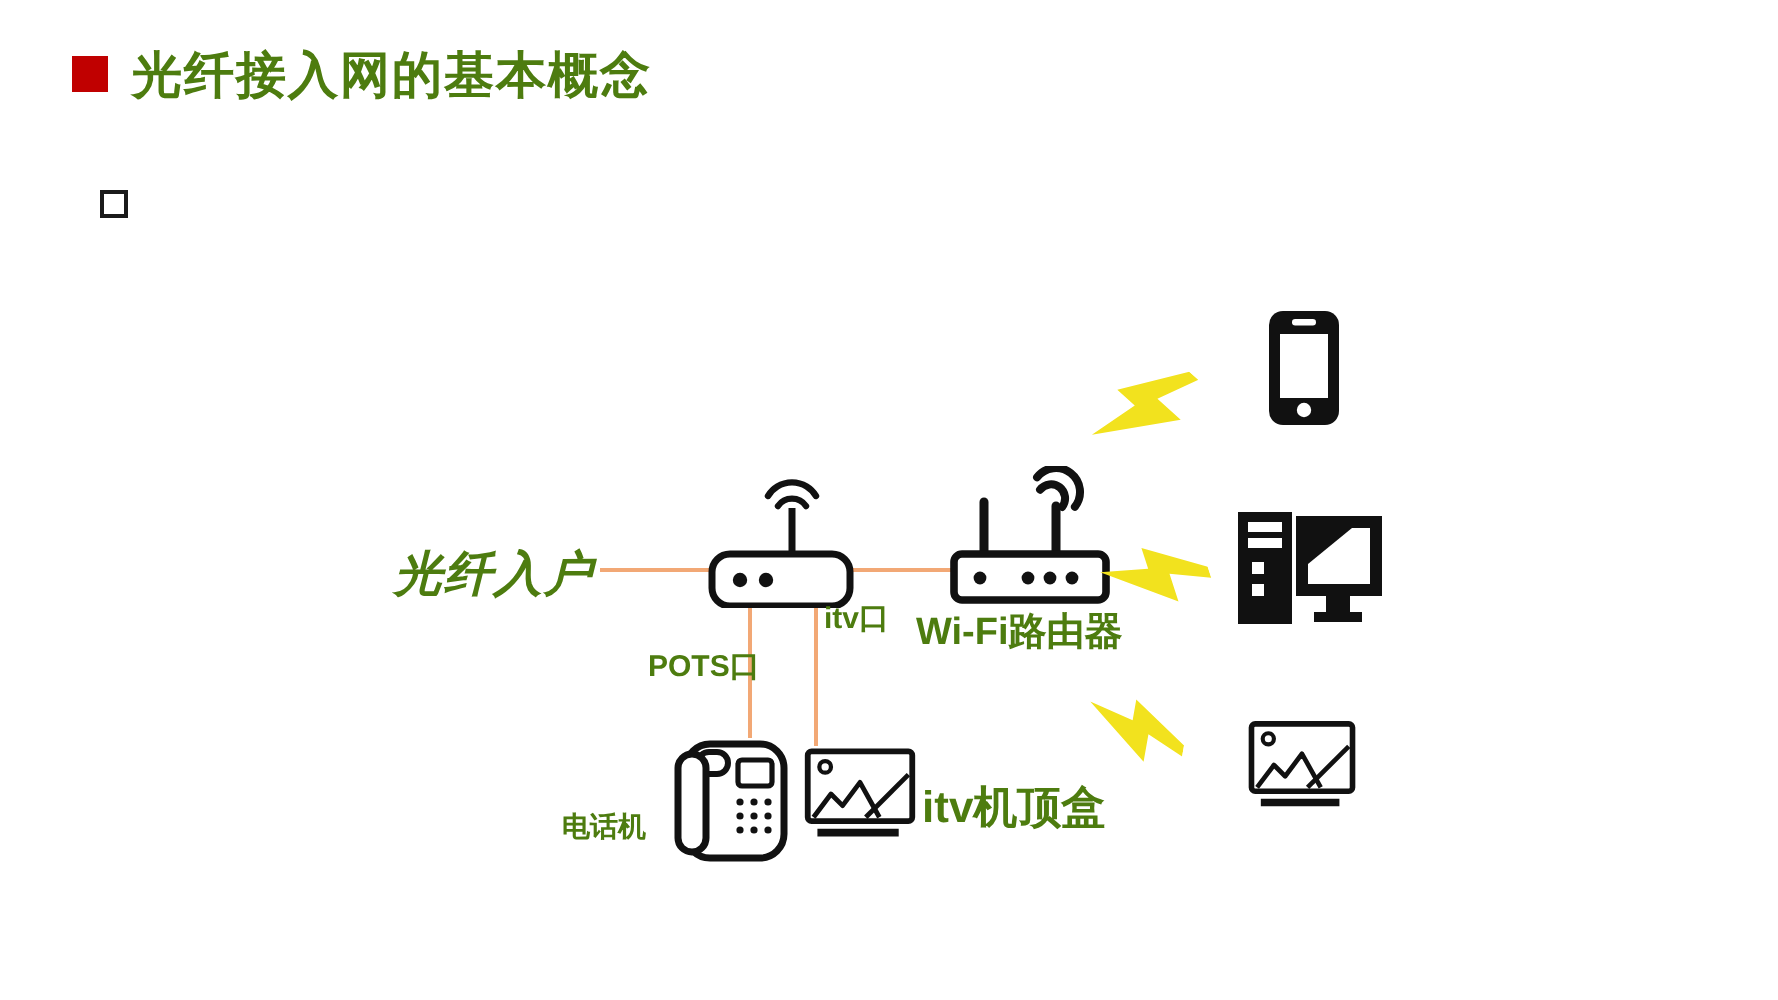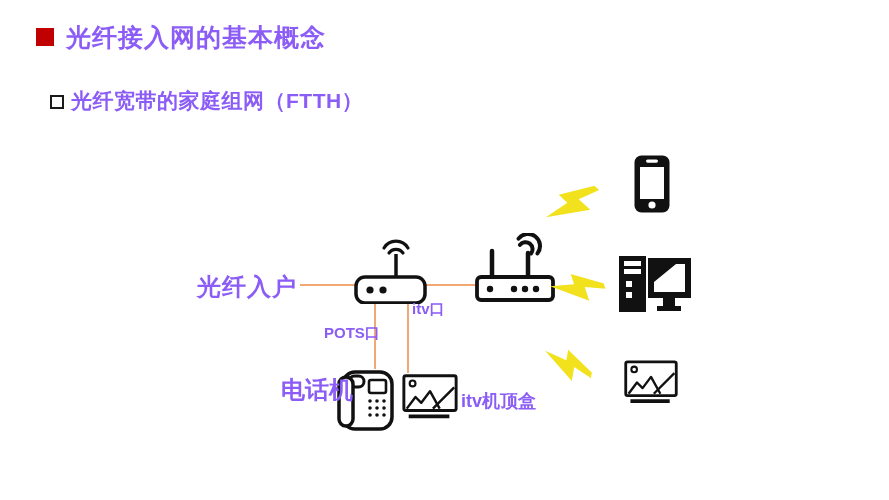--- a/index.html
+++ b/index.html
@@ -5,43 +5,43 @@
   html,body { margin:0; padding:0; }
   .canvas {
     position: relative;
     width: 889px; height: 500px;
     background: var(--background, #fff);
     font-family: "Liberation Sans", sans-serif;
     color: #111;
     overflow: hidden;
   }
   .abs { position: absolute; }
-  .label { font-weight: bold; white-space: nowrap; color:#8b5cf6; z-index: 3; }
+  .label { font-weight: bold; white-space: nowrap; color:#4d7c0f; z-index: 3; }
 
   
   .title-bullet {
     left: 36px; top: 28px; width: 18px; height: 18px;
     background: var(--title-bullet-red, #c00000);
     z-index: 2;
   }
   .page-title { left: 66px; top: 21px; font-size: 25px; letter-spacing: 1px; }
   .subtitle-bullet {
     left: 50px; top: 95px; width: 10px; height: 10px;
     border: 2.5px solid #1a1a1a; background: #fff; z-index: 2;
   }
   .page-subtitle { left: 71px; top: 87px; font-size: 21px; letter-spacing: 0.5px; }
 
   
-  .fiber-entry  { left: 197px; top: 271px; font-size: 24px; letter-spacing: 1px; }
+  .fiber-entry  { left: 197px; top: 271px; font-size: 24px; letter-spacing: 1px; font-style: italic; }
   .ont-label    { left: 337px; top: 219px; font-size: 19px; }
   .pots-label   { left: 324px; top: 300px; font-size: 15px; margin-top: 24px; }
   .itv-port-label { left: 412px; top: 300px; font-size: 15px; text-align: center; }
   .router-label { left: 458px; top: 303px; font-size: 19px; }
-  .phone-label  { left: 281px; top: 374px; font-size: 24px; }
-  .stb-label    { left: 461px; top: 389px; font-size: 18px; }
+  .phone-label  { left: 281px; top: 405px; font-size: 14px; }
+  .stb-label    { left: 461px; top: 389px; font-size: 22px; }
 
   
   .line { background: var(--connection-line-orange, #f2a875); z-index: 1; }
   .line-h  { left: 300px; top: 284px; width: 178px; height: 2px; }
   .line-v1 { left: 374px; top: 285px; width: 2px; height: 84px; }
   .line-v2 { left: 407px; top: 285px; width: 2px; height: 88px; }
 
   
   .icon { color: var(--icon-black, #111); z-index: 2; }
   .icon svg { display: block; }
@@ -63,29 +63,29 @@
 </style>
 </head>
 <body>
 
 <div class="canvas">
 
   <div class="abs title-bullet"></div>
   <div class="abs label page-title">光纤接入网的基本概念</div>
 
   <div class="abs subtitle-bullet"></div>
-  <div class="abs label page-subtitle">光纤宽带的家庭组网（FTTH）</div>
 
   <div class="abs line line-h"></div>
   <div class="abs line line-v1"></div>
   <div class="abs line line-v2"></div>
 
   <div class="abs label fiber-entry">光纤入户</div>
   <div class="abs label pots-label">POTS口</div>
   <div class="abs label itv-port-label">itv口</div>
+  <div class="abs label router-label">Wi-Fi路由器</div>
   <div class="abs label phone-label">电话机</div>
   <div class="abs label stb-label">itv机顶盒</div>
 
   <div class="abs icon ont-icon">
     <svg width="80" height="72" viewBox="0 0 80 72" fill="none">
       <path d="M31 16 A14 14 0 0 1 55 16" stroke="currentColor" stroke-width="3.2" stroke-linecap="round"></path>
       <path d="M36 21 A8.5 8.5 0 0 1 50 21" stroke="currentColor" stroke-width="3.2" stroke-linecap="round"></path>
       <line x1="43" y1="22" x2="43" y2="46" stroke="currentColor" stroke-width="3.5"></line>
       <rect x="3" y="45" width="69" height="26" rx="9" fill="#fff" stroke="currentColor" stroke-width="3.5"></rect>
       <circle cx="17" cy="58" r="3.6" fill="currentColor"></circle>

